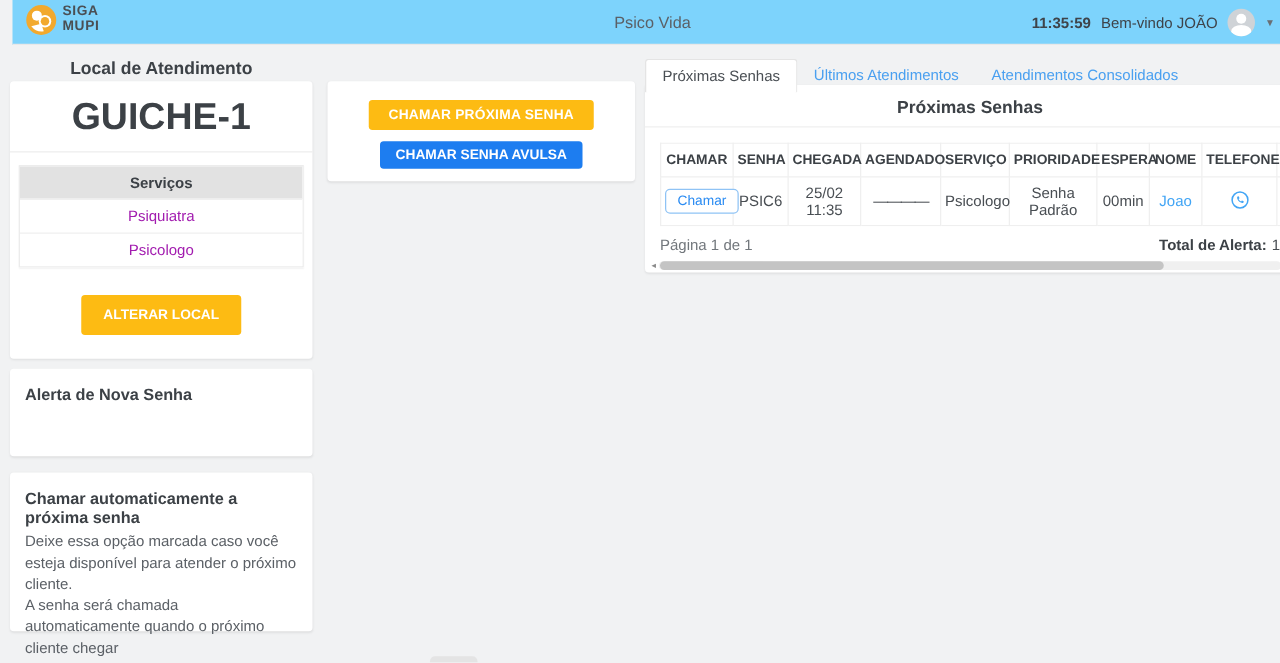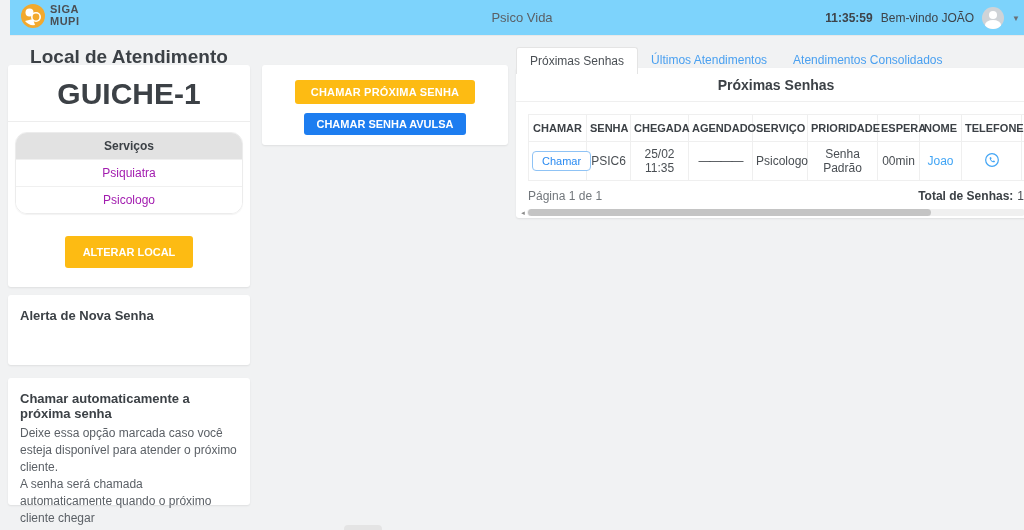--- a/index.html
+++ b/index.html
@@ -16,26 +16,26 @@
   .clock { font-size:12px; font-weight:bold; color:#3e4349; }
   .welcome { font-size:12px; color:#3e4349; }
   .avatar { width:22px; height:22px; border-radius:50%; background:#cfd3d7; position:relative; overflow:hidden; }
   .avatar .head { position:absolute; left:7px; top:4px; width:8px; height:8px; border-radius:50%; background:#fff; }
   .avatar .shoulders { position:absolute; left:3px; top:13px; width:16px; height:10px; border-radius:50% 50% 0 0; background:#fff; }
   .caret { font-size:8px; color:#6a6f74; }
 
   
   .card { position:absolute; background:#fff; border-radius:3px; box-shadow:0 1px 2px rgba(0,0,0,.08); }
 
-  .section-heading { position:absolute; left:8px; width:242px; top:46px; text-align:center; font-size:19px; font-weight:bold; color:#3c4146; }
+  .section-heading { position:absolute; left:8px; width:242px; top:46px; text-align:center; font-size:14px; font-weight:bold; color:#3c4146; }
 
   
   #local-card { left:8px; top:65px; width:242px; height:222px; }
   .guiche { padding:12px 0 10px; text-align:center; font-size:30px; font-weight:bold; color:#3c4146; border-bottom:1px solid #ededed; }
-  .services { margin:10px 7px 0; border:1px solid #ececec; border-radius:12px; overflow:hidden; box-shadow:0 1px 1px rgba(0,0,0,.05); }
+  .services { margin:10px 7px 0; border:1px solid #ececec; border-radius:0; overflow:hidden; box-shadow:0 1px 1px rgba(0,0,0,.05); }
   .services-header { background:#e2e2e2; font-size:12px; font-weight:bold; color:#3c4146; text-align:center; padding:6px 0; }
   .service-row { background:#fff; font-size:12px; color:#a21caf; text-align:center; padding:6px 0; border-top:1px solid #f0f0f0; }
   .btn { display:inline-block; border:none; border-radius:3px; font-weight:bold; color:#fff; cursor:pointer; font-family:inherit; }
   .btn-yellow { background:#fdbb13; }
   .btn-blue { background:#1d7df0; }
   #alterar-btn { display:block; margin:22px auto 0; font-size:11px; padding:10px 18px; }
 
   
   #call-card { left:262px; top:65px; width:246px; height:80px; text-align:center; }
   #call-next-btn { margin-top:15px; font-size:11px; padding:6px 16px; letter-spacing:.2px; }
@@ -202,21 +202,21 @@
               </svg>
             </td>
             <td></td>
           </tr>
         </tbody>
       </table>
     </div>
     <div class="queue-footer">
       <span class="pagination">Página 1 de 1</span>
       <span>
-        <span class="total-label">Total de Senhas:</span><span class="total-value">1</span>
+        <span class="total-label">Total de Alerta:</span><span class="total-value">1</span>
       </span>
     </div>
     <div class="hscrollbar">
       <span class="hs-arrow hs-left">◄</span>
       <div class="hs-track">
         <div class="hs-thumb"></div>
       </div>
 
     </div>
   </div>

